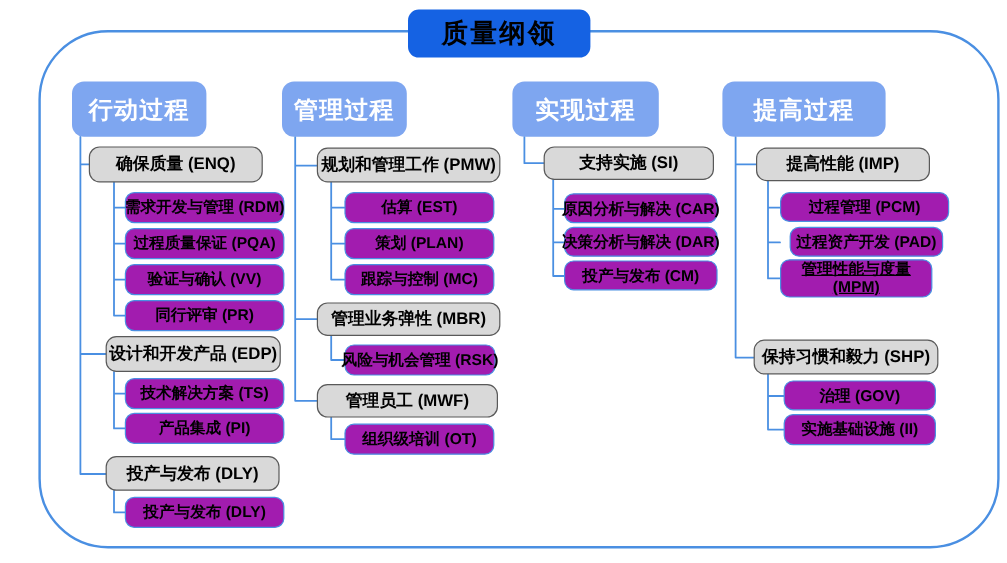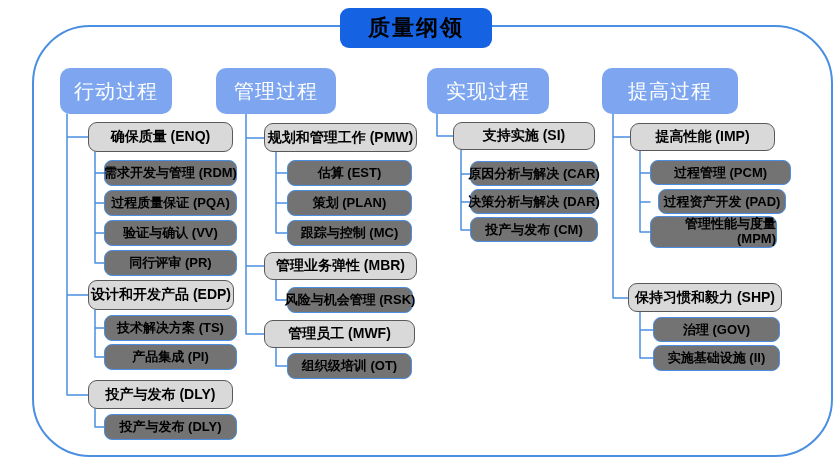--- a/index.html
+++ b/index.html
@@ -13,35 +13,35 @@
     border:2px solid #4a8fe2;border-radius:58px;background:#ffffff;
   }
   .title{
     position:absolute;left:340px;top:8px;width:152px;height:40px;
     background:#1562e3;border-radius:9px;color:#000000;
     font-size:22px;font-weight:bold;letter-spacing:2px;
     display:flex;align-items:center;justify-content:center;z-index:3;
   }
   .col-header{
     position:absolute;background:#7ea6f0;border-radius:10px;
-    color:#ffffff;font-size:20px;font-weight:normal;letter-spacing:1px;
+    color:#ffffff;font-size:20px;font-weight:bold;letter-spacing:1px;
     display:flex;align-items:center;justify-content:center;z-index:2;
   }
   .node{
     position:absolute;display:flex;align-items:center;justify-content:center;
     font-weight:bold;color:#000;white-space:nowrap;z-index:2;
     box-sizing:border-box;background:#ffffff;
   }
   .node.gray{
     background:#d9d9d9;border:1.6px solid #595959;border-radius:9px;font-size:14px;
   }
   .node.leaf{
-    background:#737373;border:1.4px solid #4a8fe2;border-radius:8px;font-size:13px;
+    background:#a21caf;border:1.4px solid #4a8fe2;border-radius:8px;font-size:13px;
   }
-  .node.wrap{white-space:normal;text-align:right;line-height:1.15;}
+  .node.wrap{white-space:normal;text-align:center;line-height:1.15;text-decoration:underline;}
   svg.connectors{position:absolute;left:0;top:0;z-index:1;}
 </style>
 </head>
 <body>
 
 <div class="frame"></div>
 
 <svg class="connectors" width="839" height="469">
   <path fill="none" stroke="#4a8fe2" stroke-width="1.5" stroke-linecap="round" stroke-linejoin="round" d="
     M67,114 V395 M67,137 H88 M67,295 H88 M67,395 H88
@@ -55,25 +55,25 @@
     M437,114 V136 M437,136 H453
     M461,150 V230 M461,174 H470 M461,202 H470 M461,230 H470
     M613,114 V298 M613,137 H630 M613,298 H628
     M640,151 V232 M640,173 H650 M640,202 H650 M640,232 H650
     M640,312 V358 M640,330 H653 M640,358 H653"></path>
 </svg>
 
 <div class="title">质量纲领</div>
 
 <div class="col-header" style="left:60px;top:68px;width:112px;height:46px">行动过程</div>
-<div class="col-header" style="left:216px;top:68px;width:120px;height:46px">管理过程</div>
+<div class="col-header" style="left:235px;top:68px;width:104px;height:46px">管理过程</div>
 <div class="col-header" style="left:427px;top:68px;width:122px;height:46px">实现过程</div>
 <div class="col-header" style="left:602px;top:68px;width:136px;height:46px">提高过程</div>
 
-<div class="node gray" style="left:88px;top:122px;width:145px;height:30px">确保质量 (ENQ)</div>
+<div class="node gray" style="left:74px;top:122px;width:145px;height:30px">确保质量 (ENQ)</div>
 <div class="node leaf" style="left:104px;top:160px;width:133px;height:26px">需求开发与管理 (RDM)</div>
 <div class="node leaf" style="left:104px;top:190px;width:133px;height:26px">过程质量保证 (PQA)</div>
 <div class="node leaf" style="left:104px;top:220px;width:133px;height:26px">验证与确认 (VV)</div>
 <div class="node leaf" style="left:104px;top:250px;width:133px;height:26px">同行评审 (PR)</div>
 <div class="node gray" style="left:88px;top:280px;width:146px;height:30px">设计和开发产品 (EDP)</div>
 <div class="node leaf" style="left:104px;top:315px;width:133px;height:26px">技术解决方案 (TS)</div>
 <div class="node leaf" style="left:104px;top:344px;width:133px;height:26px">产品集成 (PI)</div>
 <div class="node gray" style="left:88px;top:380px;width:145px;height:29px">投产与发布 (DLY)</div>
 <div class="node leaf" style="left:104px;top:414px;width:133px;height:26px">投产与发布 (DLY)</div>
 

